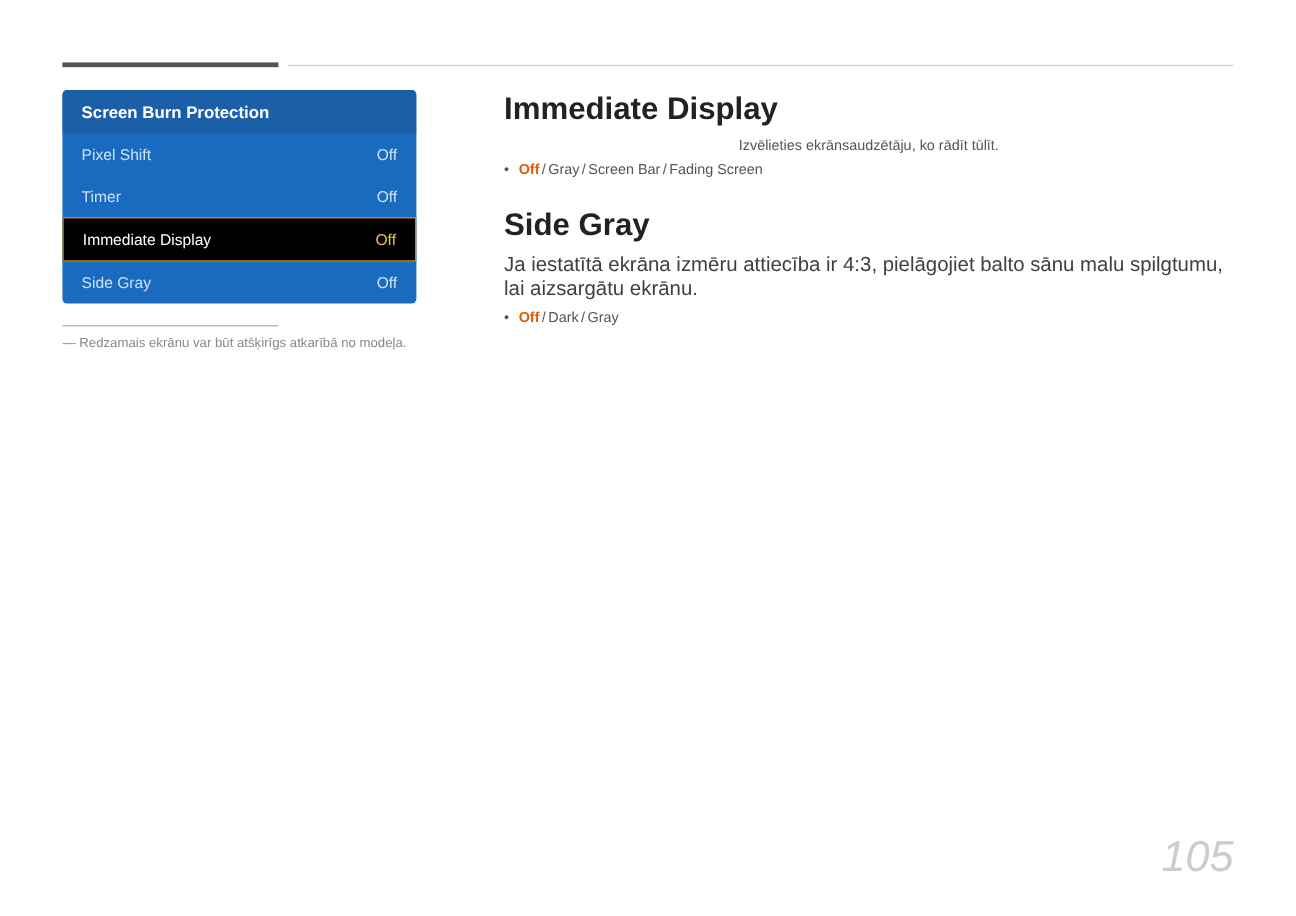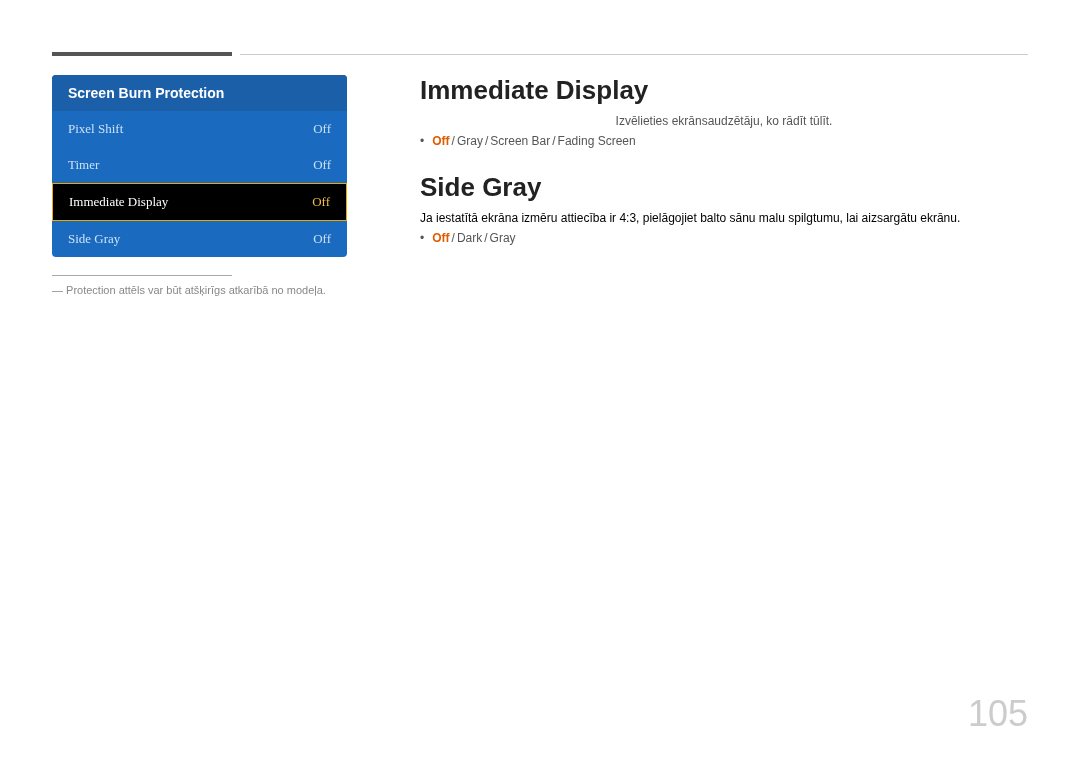--- a/index.html
+++ b/index.html
@@ -61,21 +61,20 @@
     }
 
     .menu-item {
       display: flex;
       justify-content: space-between;
       align-items: flex-end;
       padding: 10px 16px;
       color: #cce0f5;
       font-size: 13px;
       cursor: pointer;
-      font-family: Liberation Serif, serif;
     }
 
     .menu-item.active {
       background: #000000;
       color: #ffffff;
       border: 1px solid #f0a800;
     }
 
     .menu-item .item-value {
       color: #cce0f5;
@@ -149,32 +148,33 @@
     }
 
     .section-title-2 {
       font-size: 26px;
       font-weight: bold;
       color: #222222;
       margin-bottom: 8px;
     }
 
     .section-desc-2 {
-      font-size: 12px;
-      color: #000000;
+      font-size: 17px;
+      color: #404040;
       margin-bottom: 6px;
     }
 
     .page-number {
       position: absolute;
       bottom: 28px;
       right: 52px;
       font-size: 36px;
       color: #cccccc;
       font-weight: 300;
+      font-style: italic;
     }
   </style>
 </head>
 <body>
 
 <div class="top-line-container">
   <div class="top-line-dark"></div>
   <div class="top-line-light"></div>
 </div>
 
@@ -199,21 +199,21 @@
       <span class="item-value">Off</span>
     </div>
 
     <div class="menu-item">
       <span>Side Gray</span>
       <span class="item-value">Off</span>
     </div>
   </div>
 
   <div class="footnote-line"></div>
-  <div class="footnote-text">― Protection attēls var būt atšķirīgs atkarībā no modeļa.</div>
+  <div class="footnote-text">― Redzamais ekrānu var būt atšķirīgs atkarībā no modeļa.</div>
 </div>
 
 <div class="right-panel">
 
   <h2 class="section-title">Immediate Display</h2>
   <p class="section-desc">Izvēlieties ekrānsaudzētāju, ko rādīt tūlīt.</p>
   <div class="options-line">
     <span class="bullet">•</span>
     <span class="opt-highlight">Off</span>
     <span class="opt-separator"> / </span>

